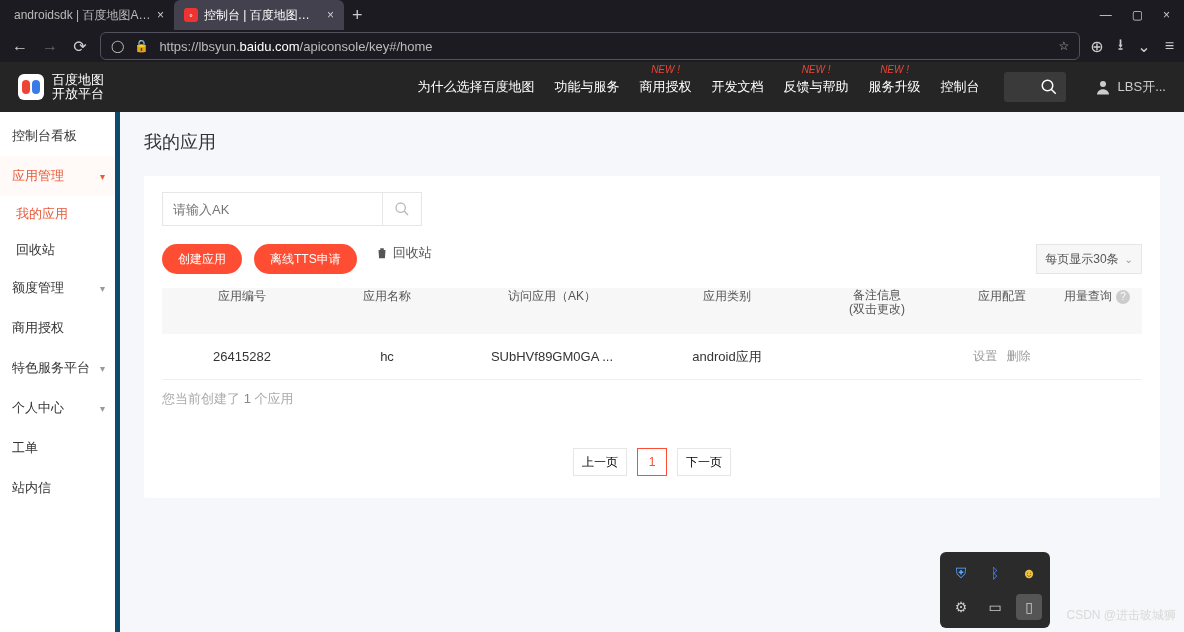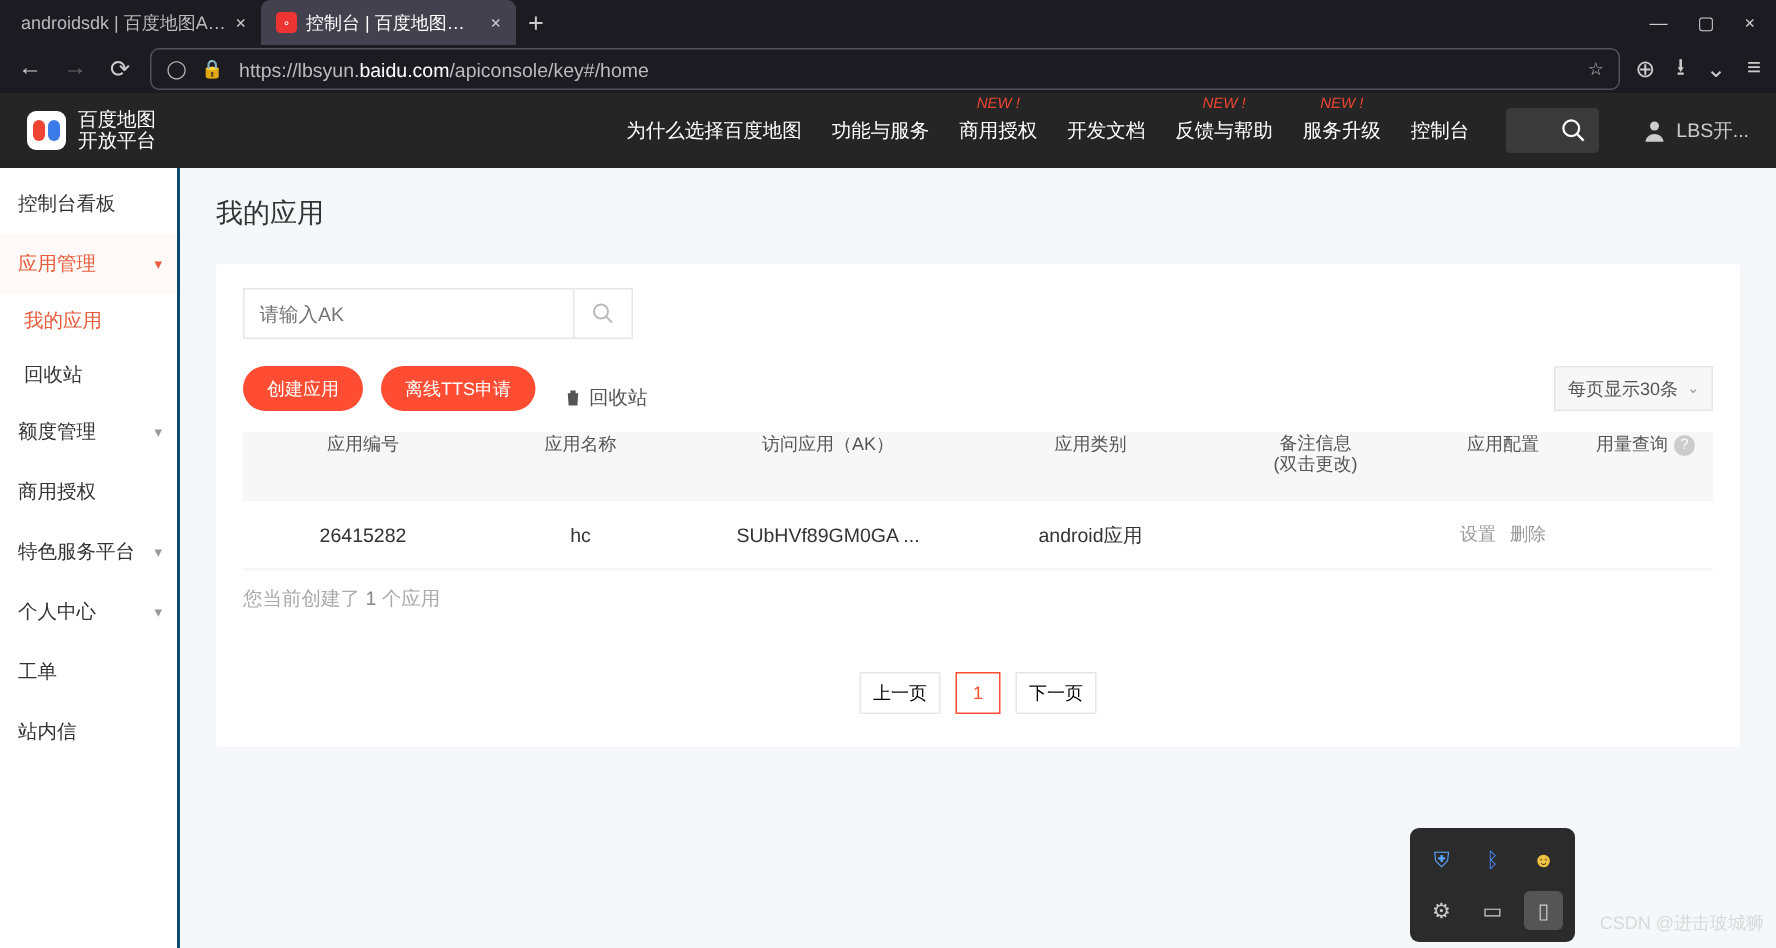--- a/index.html
+++ b/index.html
@@ -32,36 +32,36 @@
   .logo-text { line-height:1.05; font-size:13px; }
   .top-nav { margin-left:auto; display:flex; align-items:center; gap:20px; }
   .top-nav .item { position:relative; cursor:pointer; }
   .top-nav .badge { position:absolute; top:-14px; left:50%; transform:translateX(-50%); color:#e43; font-size:10px; font-style:italic; white-space:nowrap;}
   .search-box { width:62px; height:30px; background:#3a3a3a; border-radius:3px; display:flex; align-items:center; justify-content:flex-end; padding-right:8px; margin-left:4px;}
   .search-box svg { width:18px; height:18px; stroke:#fff; fill:none;}
   .user { display:flex; align-items:center; gap:6px; color:#ccc; margin-left:8px;}
   .user svg{width:18px;height:18px;fill:#ccc;}
 
   .layout { display:flex; height:calc(632px - 62px - 50px); }
-  .sidebar { width:120px; background:#fff; border-right:2px solid #0c4a6e; font-size:13px; color:#333; padding-top:4px;}
+  .sidebar { width:120px; background:#fff; border-right:5px solid #0c4a6e; font-size:13px; color:#333; padding-top:4px;}
   .sb-item { display:flex; align-items:center; height:40px; padding:0 12px; cursor:pointer; position:relative;}
   .sb-item.active { background:#fff9f7; color:#e85b3b; }
   .sb-caret { position:absolute; right:10px; font-size:10px; color:#999;}
   .sb-item.active .sb-caret{color:#e85b3b;}
   .sb-sub { padding-left:16px; height:36px; display:flex; align-items:center; cursor:pointer;}
   .sb-sub.sel { color:#e85b3b; }
 
   .main { flex:1; padding:18px 24px; overflow:hidden; background:#f5f7fa;}
   .page-title { font-size:18px; color:#333; margin-bottom:22px; font-weight:500;}
   .panel { background:#fff; border-radius:2px; padding:16px 18px 22px; }
   .search-row{ display:flex; gap:0; }
   .search-input{ width:220px; height:34px; border:1px solid #e6e6e6; padding:0 10px; font-size:13px; outline:none; border-right:none;}
   .search-btn{ width:40px; height:34px; border:1px solid #e6e6e6; background:#fff; display:flex; align-items:center; justify-content:center; cursor:pointer;}
   .search-btn svg{width:16px;height:16px;stroke:#bbb;fill:none;}
-  .toolbar { display:flex; align-items:flex-end; gap:12px; margin-top:18px; margin-bottom:14px;}
+  .toolbar { display:flex; align-items:flex-start; gap:12px; margin-top:18px; margin-bottom:14px;}
   .btn-primary{ background:#ff4d33; color:#fff; border:none; height:30px; padding:0 16px; border-radius:16px; font-size:12px; cursor:pointer;}
   .link-trash{ display:flex; align-items:center; gap:4px; color:#555; font-size:13px; cursor:pointer; margin-left:6px;}
   .link-trash svg{width:14px;height:14px;fill:#555;}
   .page-size{ margin-left:auto; border:1px solid #e6e6e6; background:#f7f7f7; height:30px; padding:0 8px; font-size:12px; display:flex; align-items:center; gap:6px; cursor:pointer; color:#555;}
   .page-size .caret{font-size:10px;color:#999;}
   .tbl-header{ background:#f7f7f7; display:flex; height:46px; align-items:flex-start; font-size:12px; color:#555;}
   .tbl-row{ display:flex; height:46px; align-items:center; font-size:13px; color:#333; border-bottom:1px solid #f0f0f0;}
   .c1{width:160px;text-align:center;}
   .c2{width:130px;text-align:center;}
   .c3{width:200px;text-align:center;}

